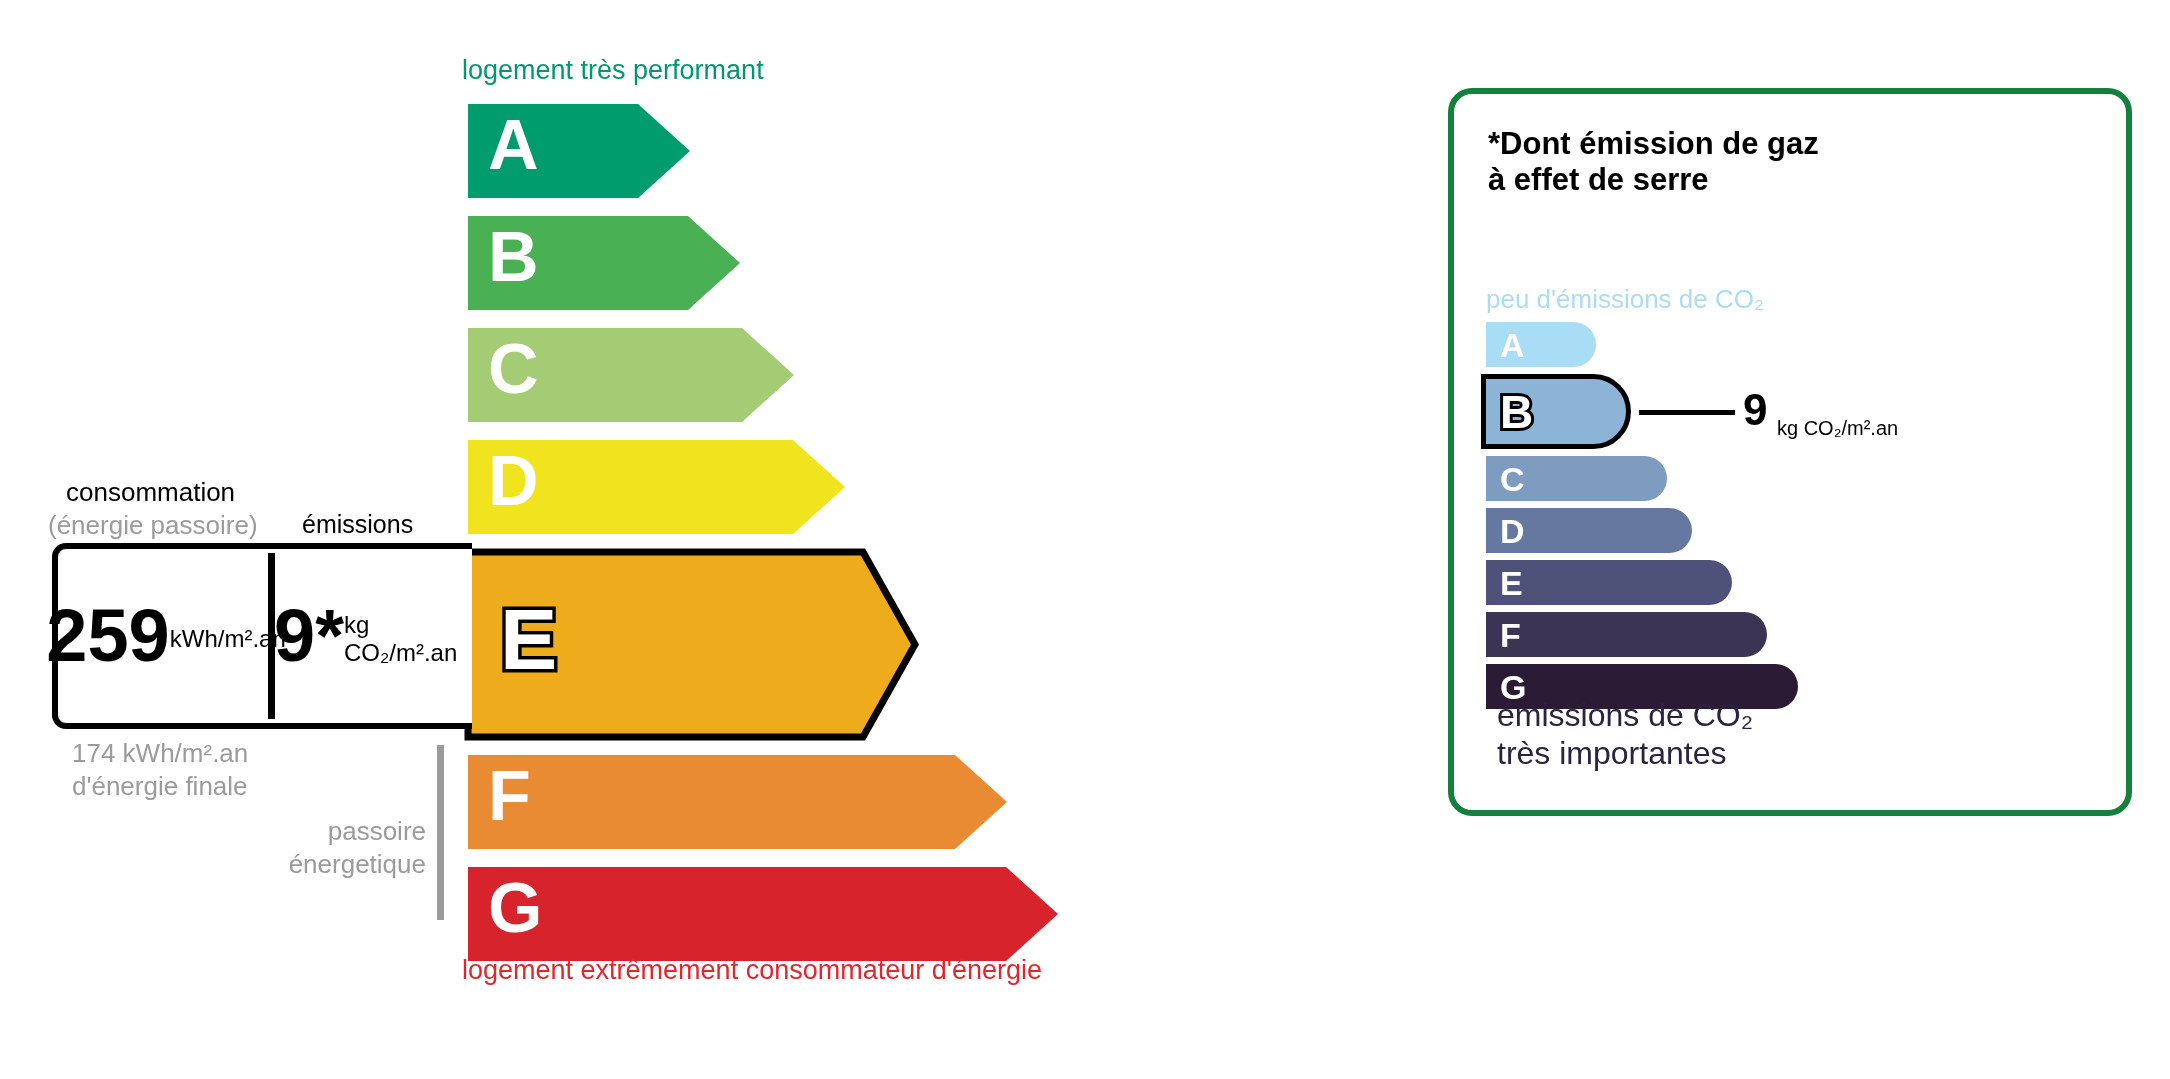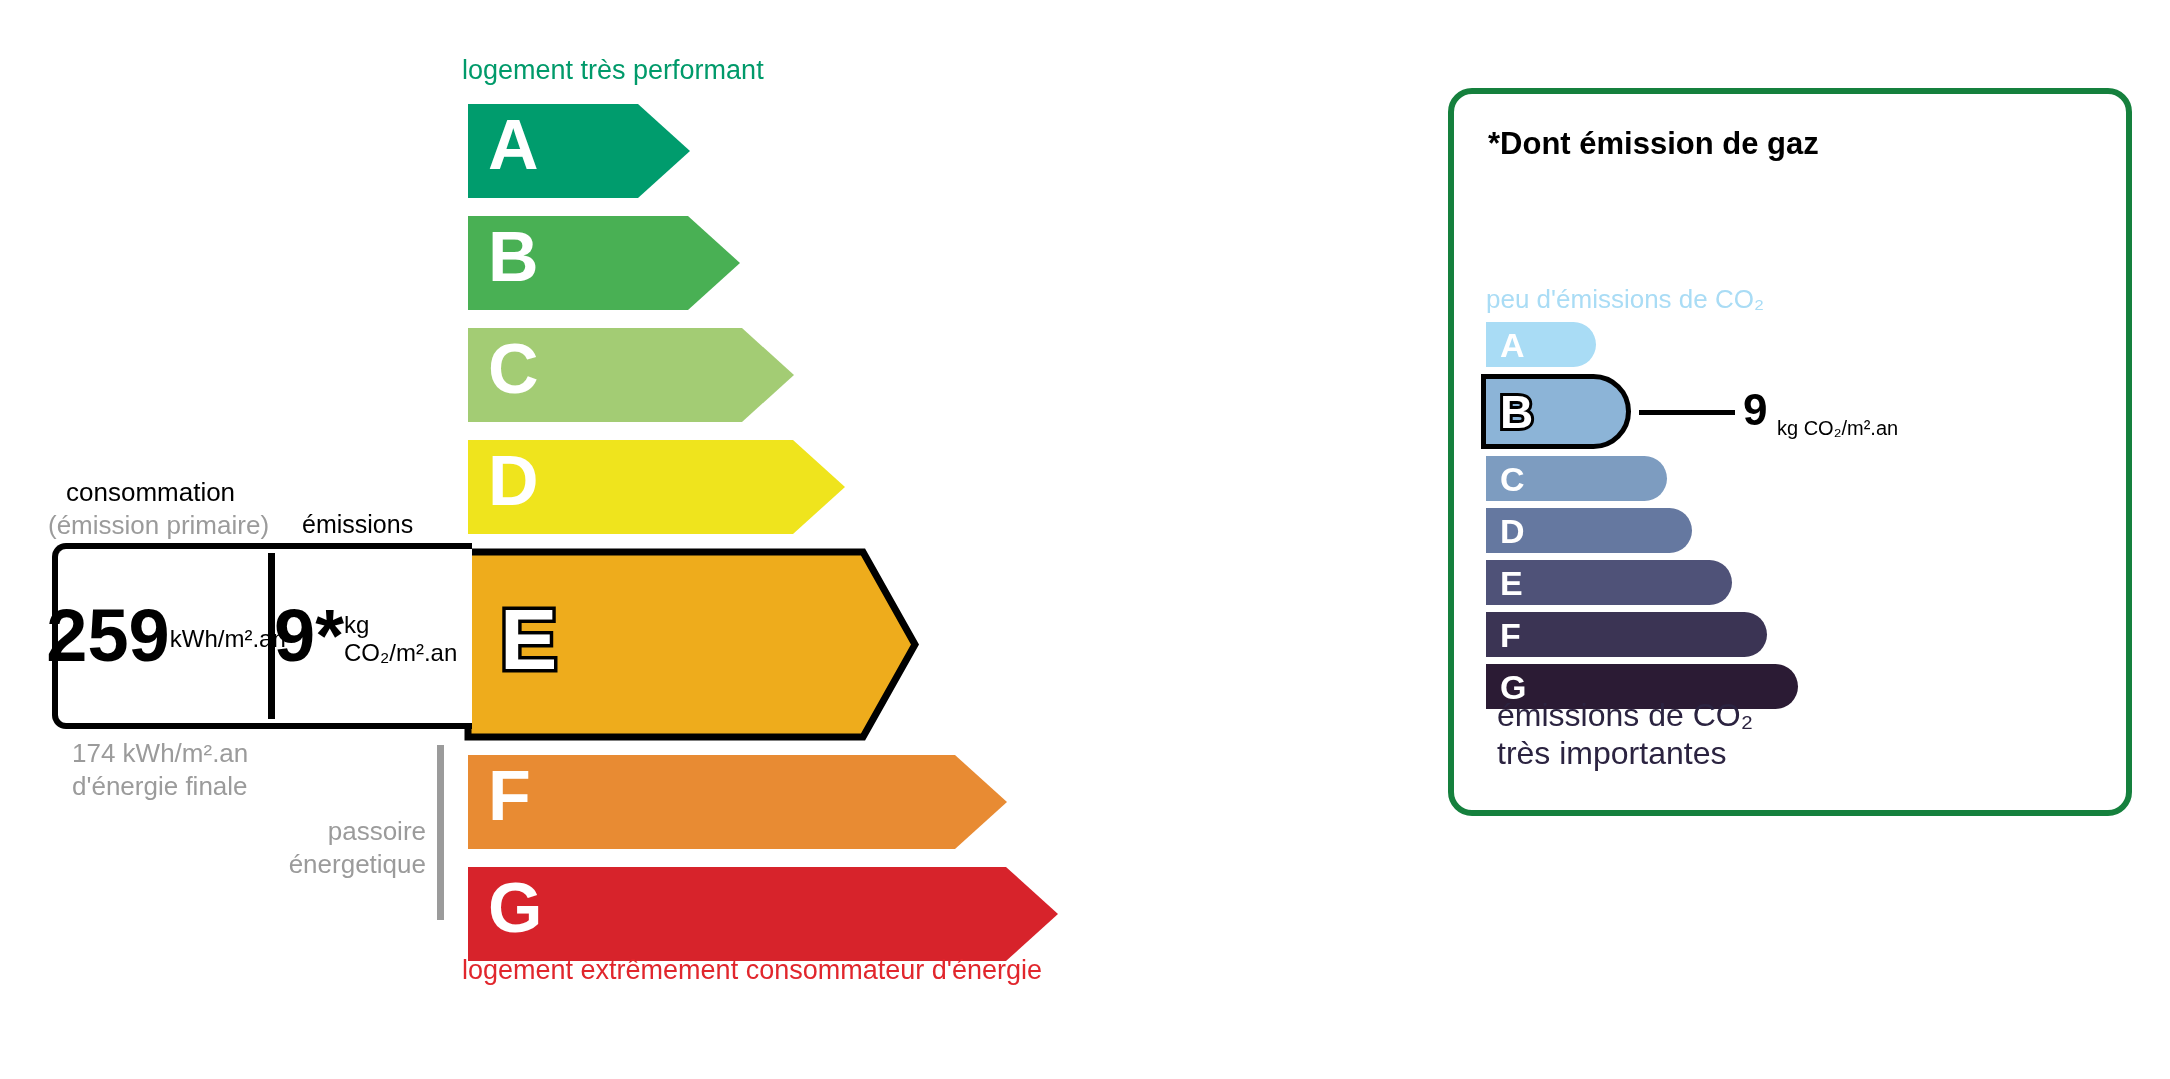--- a/index.html
+++ b/index.html
@@ -139,21 +139,21 @@
         <svg width="602" height="106" viewBox="-6 -6 602 106">
           <path d="M0,0 L538,0 L590,47 L538,94 L0,94 Z" fill="#d7232b"></path>
         </svg>
         <div class="letter">G</div>
       </div>
     </div>
 
   <div class="band-bottom-caption">logement extrêmement consommateur d'énergie</div>
 
   <div class="lbl-conso-title">consommation</div>
-  <div class="lbl-conso-sub">(émission primaire)</div>
+  <div class="lbl-conso-sub">(énergie passoire)</div>
   <div class="lbl-emis">émissions</div>
 
   <div id="value-box">
     <div class="vb-cell" id="vb-conso">
       <div class="vb-number">259</div>
       <div class="vb-unit">kWh/m².an</div>
     </div>
     <div class="vb-cell" id="vb-emis">
       <div class="vb-number">9*</div>
       <div class="vb-unit">kg CO₂/m².an</div>
@@ -165,20 +165,21 @@
   <div class="lbl-final2">d'énergie finale</div>
 
   <div id="passoire-rule"></div>
   <div class="lbl-passoire1">passoire</div>
   <div class="lbl-passoire2">énergetique</div>
 </div>
 
 <div id="co2-panel">
   <div id="co2-title">
     <div>*Dont émission de gaz</div>
+    <div>à effet de serre</div>
   </div>
 
   <div id="co2-top-caption">peu d'émissions de CO₂</div>
 
   <div id="co2-bars">
       <div class="co2bar" style="top: 228px; width: 110px; height: 45px; background: rgb(169, 220, 245);">
         <div class="cletter">A</div>
       </div>
       <div class="co2bar highlight" style="top: 280px; width: 140px; height: 65px; background: rgb(140, 180, 215);">
         <div class="cletter">B</div>

